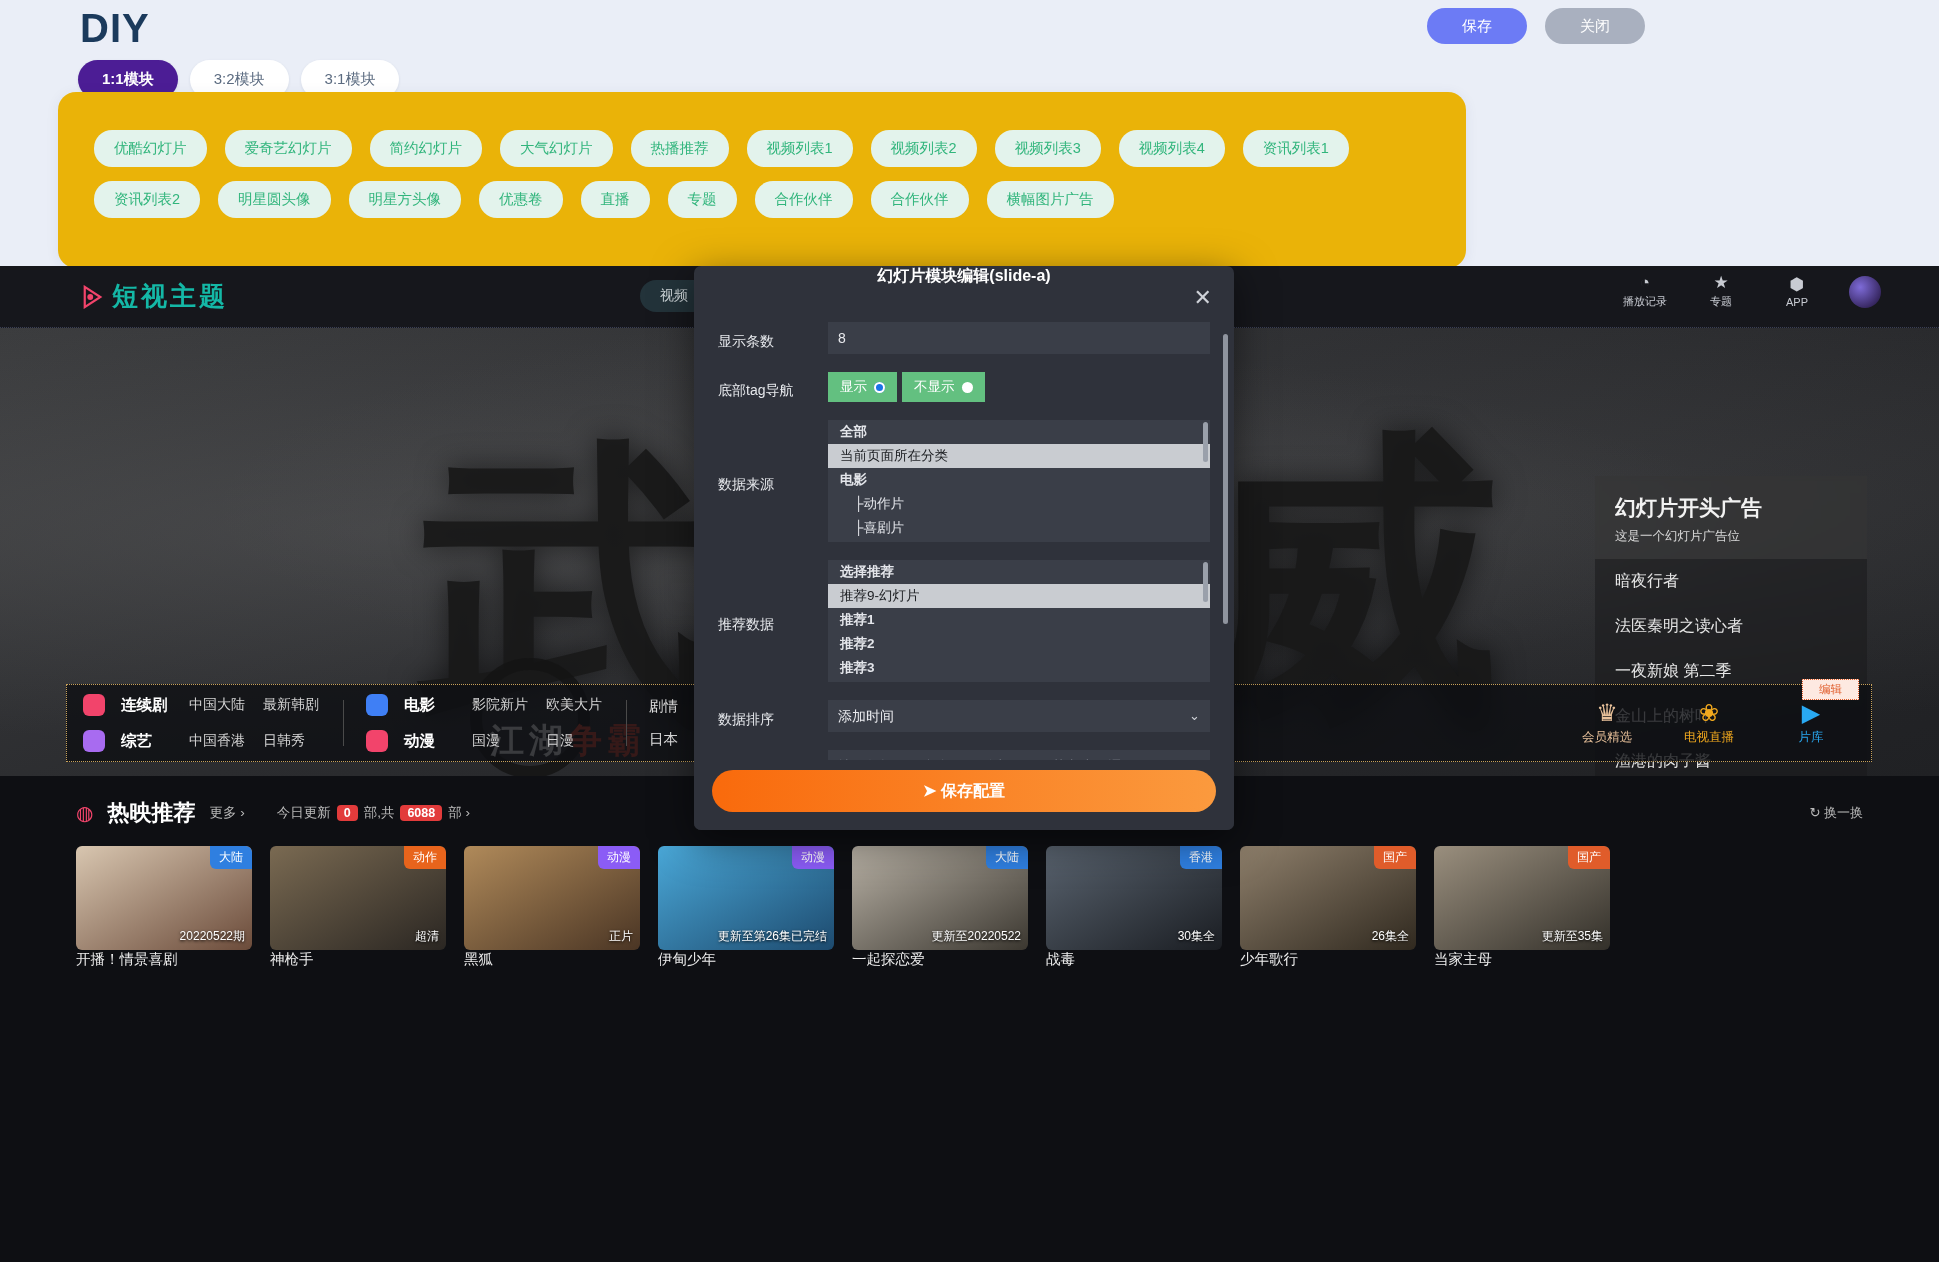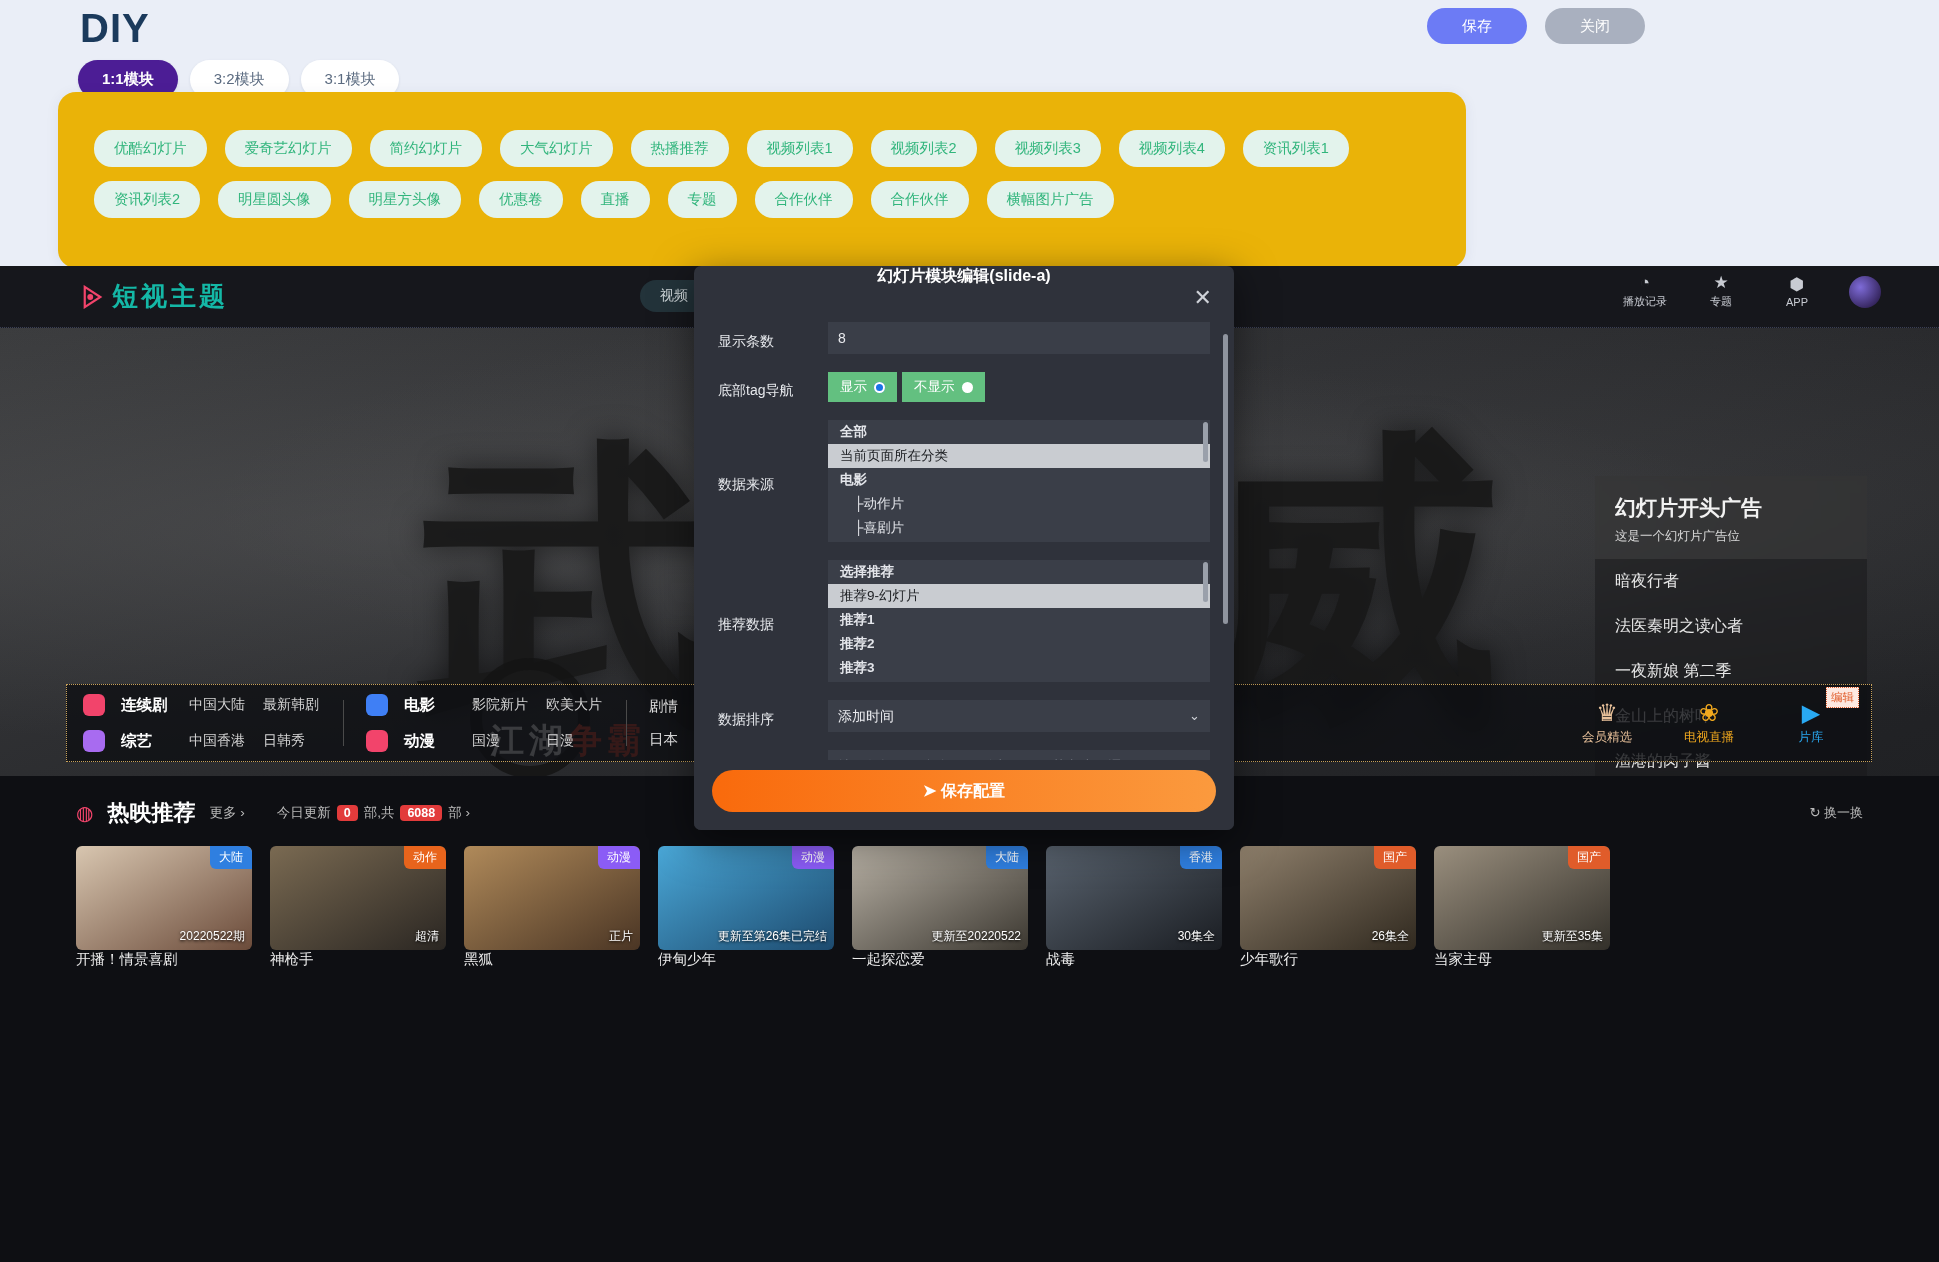--- a/index.html
+++ b/index.html
@@ -125,21 +125,21 @@
   .tag-grid { display: flex; flex-direction: column; gap: 14px; }
   .tag-line { display: flex; gap: 30px; }
   .tag { color: #e2e2e2; font-size: 14.5px; cursor: pointer; }
   .feat-wrap { display: flex; gap: 38px; margin-left: auto; padding-right: 12px; position: relative; }
   .feat { display: flex; flex-direction: column; align-items: center; gap: 4px; width: 64px; cursor: pointer; }
   .feat .fi { font-size: 24px; line-height: 1; }
   .feat .fl { font-size: 12.5px; }
   .edit-badge {
     position: absolute; right: -4px; top: -22px;
     background: #fde9e1; color: #e05c2a; font-size: 11.5px;
-    padding: 2px 4px; border: 1px dotted #e05c2a; margin-top: 8px;
+    padding: 2px 16px; border: 1px dotted #e05c2a;
   }
 
   
   .hot { padding: 22px 76px 0 76px; }
   .hot-head { display: flex; align-items: center; gap: 14px; }
   .hot-fire { color: #f2446b; font-size: 20px; }
   .hot-title { color: #fff; font-size: 22px; font-weight: bold; }
   .hot-more { color: #b9b9b9; font-size: 13.5px; cursor: pointer; }
   .hot-stat { color: #b9b9b9; font-size: 13.5px; margin-left: 18px; display: flex; align-items: center; gap: 6px; }
   .num-badge { background: #e23b3b; color: #fff; border-radius: 4px; padding: 1px 7px; font-size: 12.5px; font-weight: bold; }

